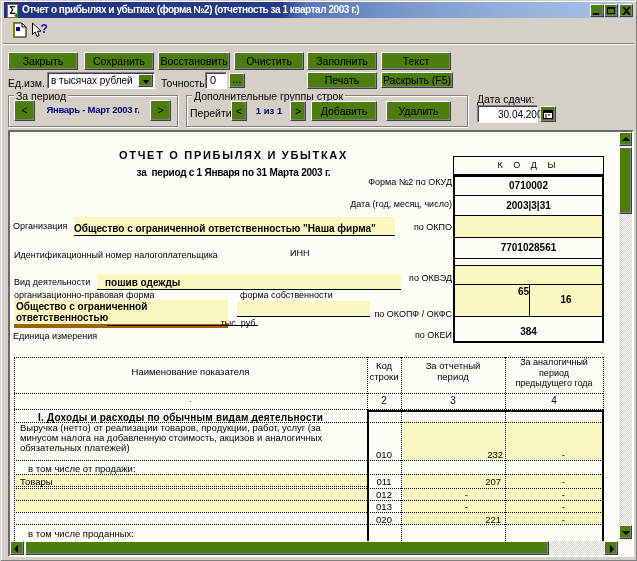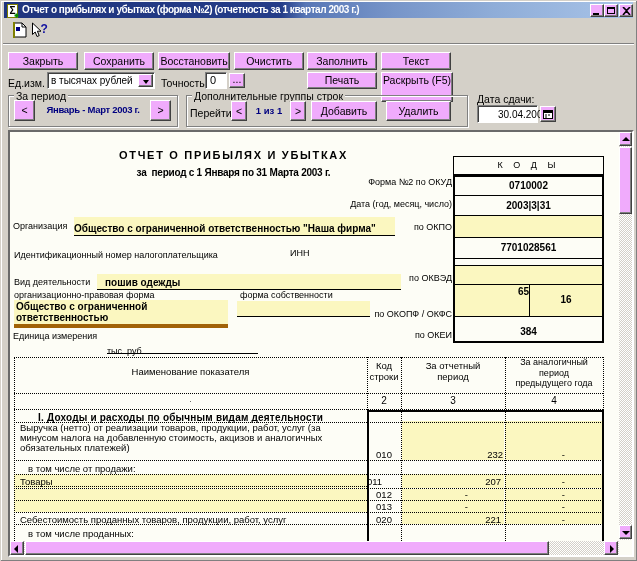--- a/index.html
+++ b/index.html
@@ -1,18 +1,18 @@
 <!DOCTYPE html>
 <html><head><meta charset="utf-8"><style>
 *{margin:0;padding:0;box-sizing:border-box}
 body{width:637px;height:561px;overflow:hidden;font-family:"Liberation Sans",sans-serif}
 #win{position:relative;width:637px;height:561px;background:#d4d0c8;
  box-shadow:inset 1px 1px 0 #d4d0c8, inset -1px -1px 0 #808080, inset 2px 2px 0 #fff, inset -2px -2px 0 #d4d0c8;}
 .abs{position:absolute}
-.raised{background:#f0abfc;border:1px solid;border-color:#fff #404040 #404040 #fff;box-shadow:inset -1px -1px 0 #808080}
+.raised{background:#4d7c0f;border:1px solid;border-color:#fff #404040 #404040 #fff;box-shadow:inset -1px -1px 0 #808080}
 .btn{font-size:10.5px;text-align:center;color:#000;white-space:nowrap;overflow:hidden}
 .sunken{background:#fff;border:1px solid;border-color:#808080 #fff #fff #808080;box-shadow:inset 1px 1px 0 #404040}
 .fs{border:1px solid #808080;box-shadow:inset 1px 1px 0 #fff,1px 1px 0 #fff}
 .lbl{font-size:11px;color:#000;white-space:nowrap}
 .sm{font-size:9px;white-space:nowrap}
 .b{font-weight:bold}
 .blue{color:#000080}
 .chk{background:repeating-conic-gradient(#fff 0 25%,#d4d0c8 0 50%) 0 0/2px 2px}
 .yel{background:#fbf7c0}
 .dot{border-bottom:1px dotted #000}
@@ -68,21 +68,21 @@
 <div class="abs raised" style="right:1px;top:1px;width:15px;height:13px">
         <div class="abs" style="left:4px;top:5px;width:0;height:0;border:3.5px solid transparent;border-top:4px solid #000"></div>
       </div>
     </div>
 <div class="abs" style="left:161px;top:77px;font-size:10.5px;white-space:nowrap">Точность</div>
 <div class="abs sunken" style="left:205px;top:72px;width:22px;height:17px">
       <div class="abs lbl" style="left:4px;top:1px">0</div>
     </div>
 <div class="abs raised btn" style="left:229px;top:73px;width:16px;height:15px;line-height:10px">...</div>
 <div class="abs raised btn" style="left:307px;top:72px;width:70px;height:17px;line-height:15px">Печать</div>
-<div class="abs raised btn" style="left:381px;top:72px;width:72px;height:30px;line-height:15px">Раскрыть (F5)</div>
+<div class="abs raised btn" style="left:381px;top:72px;width:72px;height:16px;line-height:15px">Раскрыть (F5)</div>
 
 <div class="abs fs" style="left:8px;top:95px;width:170px;height:32px"></div>
 <div class="abs" style="left:14px;top:90px;background:#d4d0c8;padding:0 2px;font-size:10.5px;white-space:nowrap">За период</div>
 <div class="abs raised btn" style="left:14px;top:100px;width:21px;height:21px;line-height:19px">&lt;</div>
 <div class="abs b blue" style="left:38px;top:104px;width:110px;text-align:center;font-size:9.5px;letter-spacing:-0.3px;white-space:nowrap">Январь - Март 2003 г.</div>
 <div class="abs raised btn" style="left:150px;top:100px;width:21px;height:21px;line-height:19px">&gt;</div>
 
 <div class="abs fs" style="left:186px;top:95px;width:282px;height:32px"></div>
 <div class="abs" style="left:192px;top:90px;background:#d4d0c8;padding:0 2px;font-size:10.5px;white-space:nowrap">Дополнительные группы строк</div>
 <div class="abs" style="left:190px;top:107px;font-size:10.5px;white-space:nowrap;overflow:hidden;width:41px">Перейти</div>
@@ -147,21 +147,21 @@
  <div class="abs yel" style="left:87px;top:142px;width:304px;height:16px;border-bottom:1px solid #000">
         <span class="abs b" style="left:8px;bottom:1px;font-size:10px;white-space:nowrap">пошив одежды</span>
       </div>
  <div class="abs sm" style="left:4px;top:158px">организационно-правовая форма</div>
  <div class="abs sm" style="left:230px;top:158px">форма собственности</div>
  <div class="abs yel" style="left:4px;top:168px;width:214px;height:28px;border-bottom:4px solid #a16207">
         <span class="abs b" style="left:2px;top:1px;font-size:10px;white-space:nowrap">Общество с ограниченной<br>ответственностью</span>
       </div>
  <div class="abs yel" style="left:227px;top:169px;width:133px;height:16px;border-bottom:1px solid #000"></div>
  <div class="abs sm" style="left:3px;top:199px">Единица измерения</div>
- <div class="abs" style="left:97px;top:208px;width:151px;height:14px;border-bottom:1px solid #000;text-align:left"><span class="sm">тыс. руб.</span></div>
+ <div class="abs" style="left:97px;top:180px;width:151px;height:14px;border-bottom:1px solid #000;text-align:right"><span class="sm">тыс. руб.</span></div>
 
  <div class="abs yel" style="left:392px;top:289px;width:102px;height:39px"></div>
  <div class="abs yel" style="left:495px;top:289px;width:98px;height:39px"></div>
  <div class="abs yel" style="left:4px;top:342px;width:353px;height:14px"></div>
  <div class="abs yel" style="left:392px;top:342px;width:102px;height:14px"></div>
  <div class="abs yel" style="left:495px;top:342px;width:98px;height:14px"></div>
  <div class="abs yel" style="left:4px;top:357px;width:353px;height:23px"></div>
  <div class="abs yel" style="left:392px;top:357px;width:102px;height:11px"></div>
  <div class="abs yel" style="left:495px;top:357px;width:98px;height:11px"></div>
  <div class="abs yel" style="left:392px;top:368px;width:102px;height:12px"></div>
@@ -200,30 +200,29 @@
  <div class="abs" style="left:391px;top:263px;width:104px;text-align:center;font-size:10px">3</div>
  <div class="abs" style="left:495px;top:263px;width:98px;text-align:center;font-size:10px">4</div>
 
  <div class="abs b" style="left:28px;top:280px;font-size:10px;letter-spacing:0.2px">I. Доходы и расходы по обычным видам деятельности</div>
  <div class="abs" style="left:10px;top:291px;width:350px;font-size:9.5px;line-height:10px">Выручка (нетто) от  реализации товаров, продукции, работ, услуг (за<br>минусом налога на добавленную стоимость, акцизов и аналогичных<br>обязательных платежей)</div>
  <div class="abs" style="left:357px;top:317px;width:34px;text-align:center;font-size:9.5px">010</div>
  <div class="abs" style="left:392px;top:317px;width:101px;text-align:right;font-size:9.5px">232</div>
  <div class="abs" style="left:495px;top:317px;width:60px;text-align:right;font-size:9.5px">-</div>
  <div class="abs" style="left:18px;top:331px;font-size:9.5px">в том числе от продажи:</div>
  <div class="abs" style="left:10px;top:344px;font-size:9.5px">Товары</div>
- <div class="abs" style="left:357px;top:344px;width:34px;text-align:left;font-size:9.5px">011</div>
+ <div class="abs" style="left:357px;top:344px;width:34px;text-align:center;font-size:9.5px">011</div>
  <div class="abs" style="left:392px;top:344px;width:99px;text-align:right;font-size:9.5px">207</div>
  <div class="abs" style="left:495px;top:344px;width:60px;text-align:right;font-size:9.5px">-</div>
  <div class="abs" style="left:357px;top:357px;width:34px;text-align:center;font-size:9.5px">012</div>
  <div class="abs" style="left:392px;top:357px;width:66px;text-align:right;font-size:9.5px">-</div>
  <div class="abs" style="left:495px;top:357px;width:60px;text-align:right;font-size:9.5px">-</div>
  <div class="abs" style="left:357px;top:369px;width:34px;text-align:center;font-size:9.5px">013</div>
  <div class="abs" style="left:392px;top:369px;width:66px;text-align:right;font-size:9.5px">-</div>
  <div class="abs" style="left:495px;top:369px;width:60px;text-align:right;font-size:9.5px">-</div>
- <div class="abs" style="left:10px;top:382px;font-size:9.5px">Себестоимость проданных товаров, продукции, работ, услуг</div>
  <div class="abs" style="left:357px;top:382px;width:34px;text-align:center;font-size:9.5px">020</div>
  <div class="abs" style="left:392px;top:382px;width:99px;text-align:right;font-size:9.5px">221</div>
  <div class="abs" style="left:495px;top:382px;width:60px;text-align:right;font-size:9.5px">-</div>
  <div class="abs" style="left:18px;top:396px;font-size:9.5px">в том числе проданных:</div>
 </div>
 
 <div class="abs chk" style="left:619px;top:132px;width:13px;height:408px"></div>
 <div class="abs raised" style="left:619px;top:132px;width:13px;height:14px">
       <div class="abs" style="left:2px;top:4px;width:0;height:0;border:4px solid transparent;border-bottom:4px solid #000;border-top:none"></div>
     </div>

